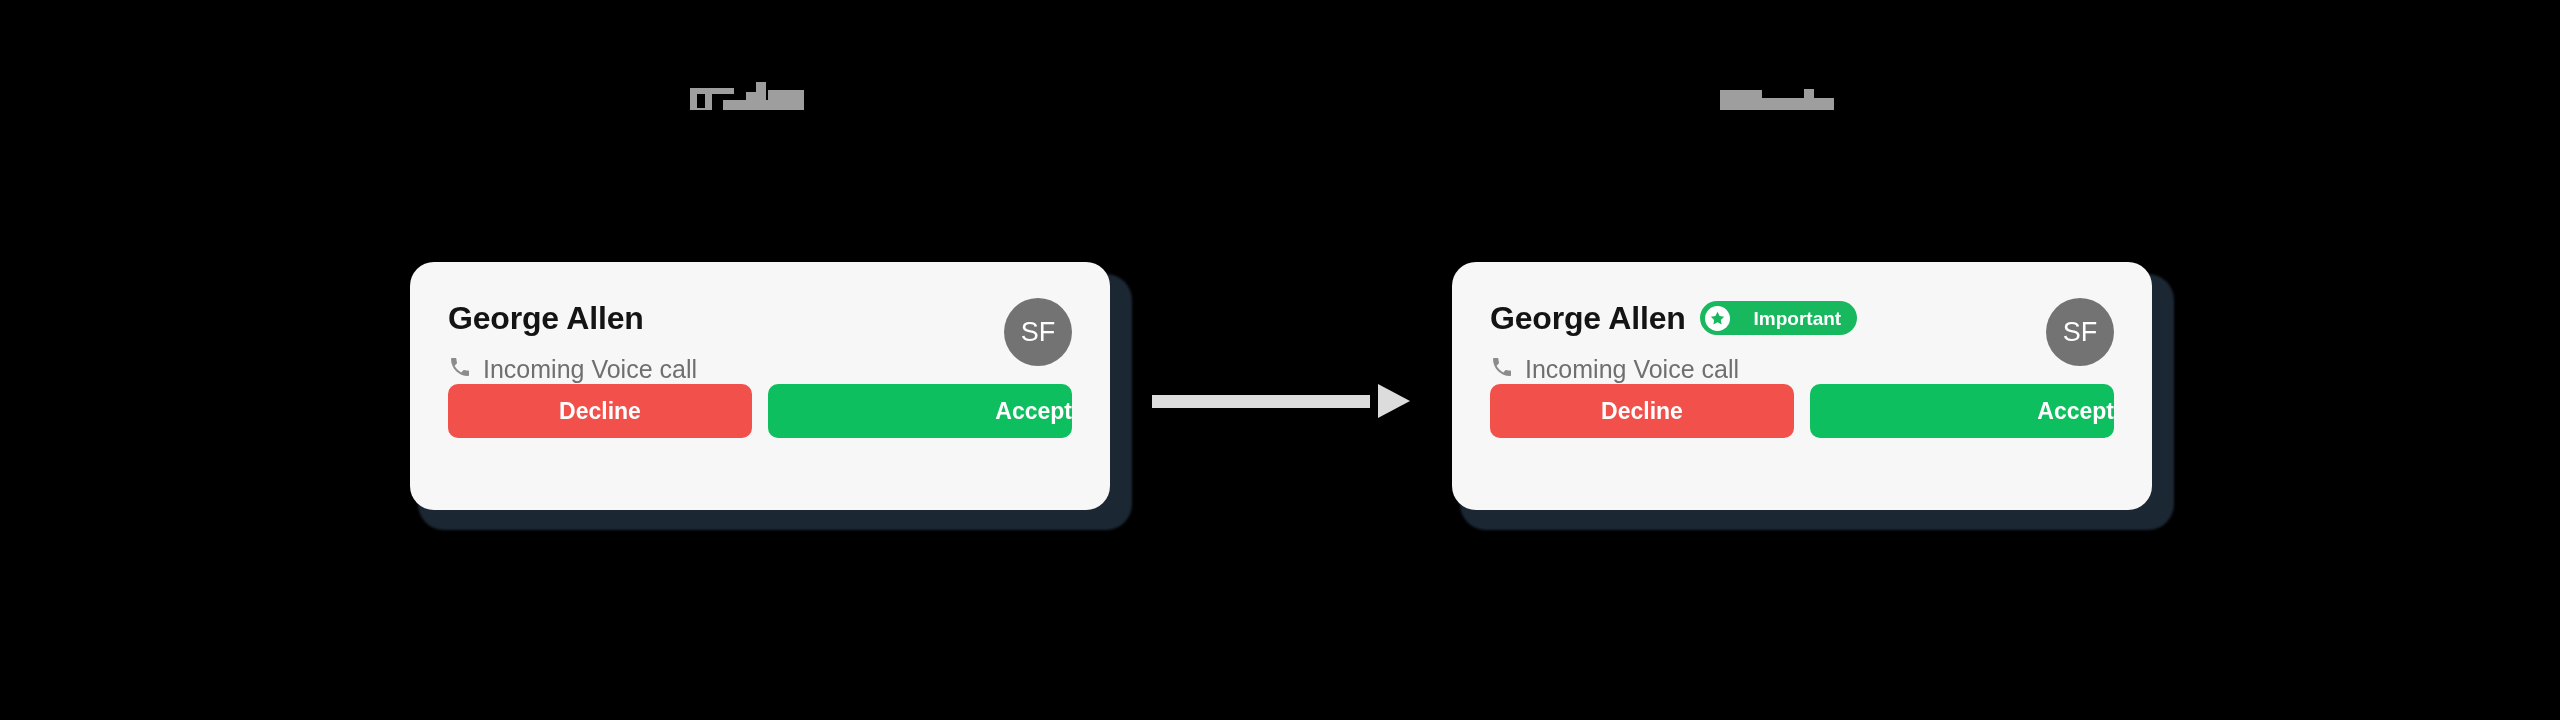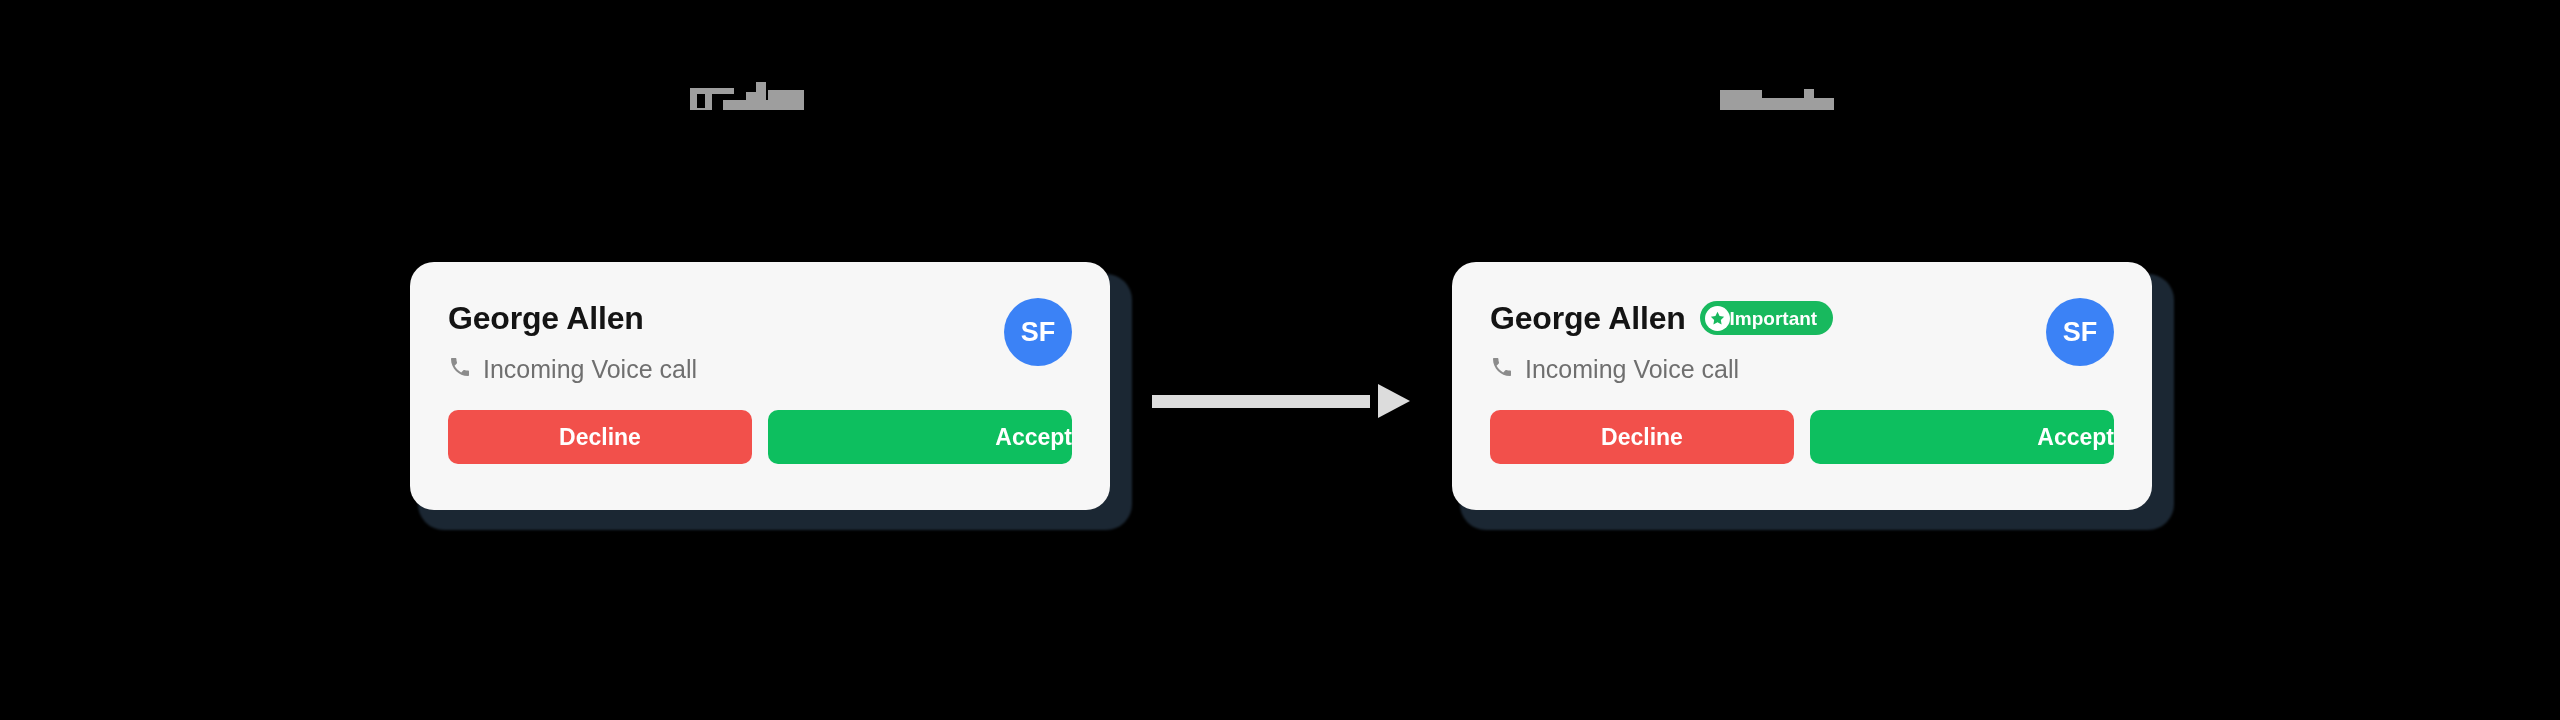--- a/index.html
+++ b/index.html
@@ -114,21 +114,21 @@
     color: #141414;
     letter-spacing: -0.2px;
     line-height: 40px;
     white-space: nowrap;
   }
 
   
   .badge {
     display: inline-flex;
     align-items: center;
-    gap: 0;
+    gap: 24px;
     background: #18b95e;
     border-radius: 999px;
     height: 34px;
     padding: 0 16px 0 5px;
   }
   .badge-star-circle {
     width: 25px;
     height: 25px;
     border-radius: 50%;
     background: #ffffff;
@@ -159,36 +159,35 @@
     color: #6f6f6f;
     line-height: 30px;
     white-space: nowrap;
   }
 
   
   .avatar {
     width: 68px;
     height: 68px;
     border-radius: 50%;
-    background: #3b82f6;
+    background: #737373;
     color: #ffffff;
     font-size: 27px;
-    font-weight: bold;
+    font-weight: normal;
     display: flex;
     align-items: center;
     justify-content: center;
     flex: 0 0 auto;
     margin-top: 2px;
   }
 
   
   .actions {
     display: flex;
     gap: 16px;
-    margin-top: 26px;
   }
   .btn {
     flex: 1 1 0;
     height: 54px;
     border: none;
     border-radius: 10px;
     color: #ffffff;
     font-family: "Liberation Sans", sans-serif;
     font-size: 23px;
     font-weight: bold;

